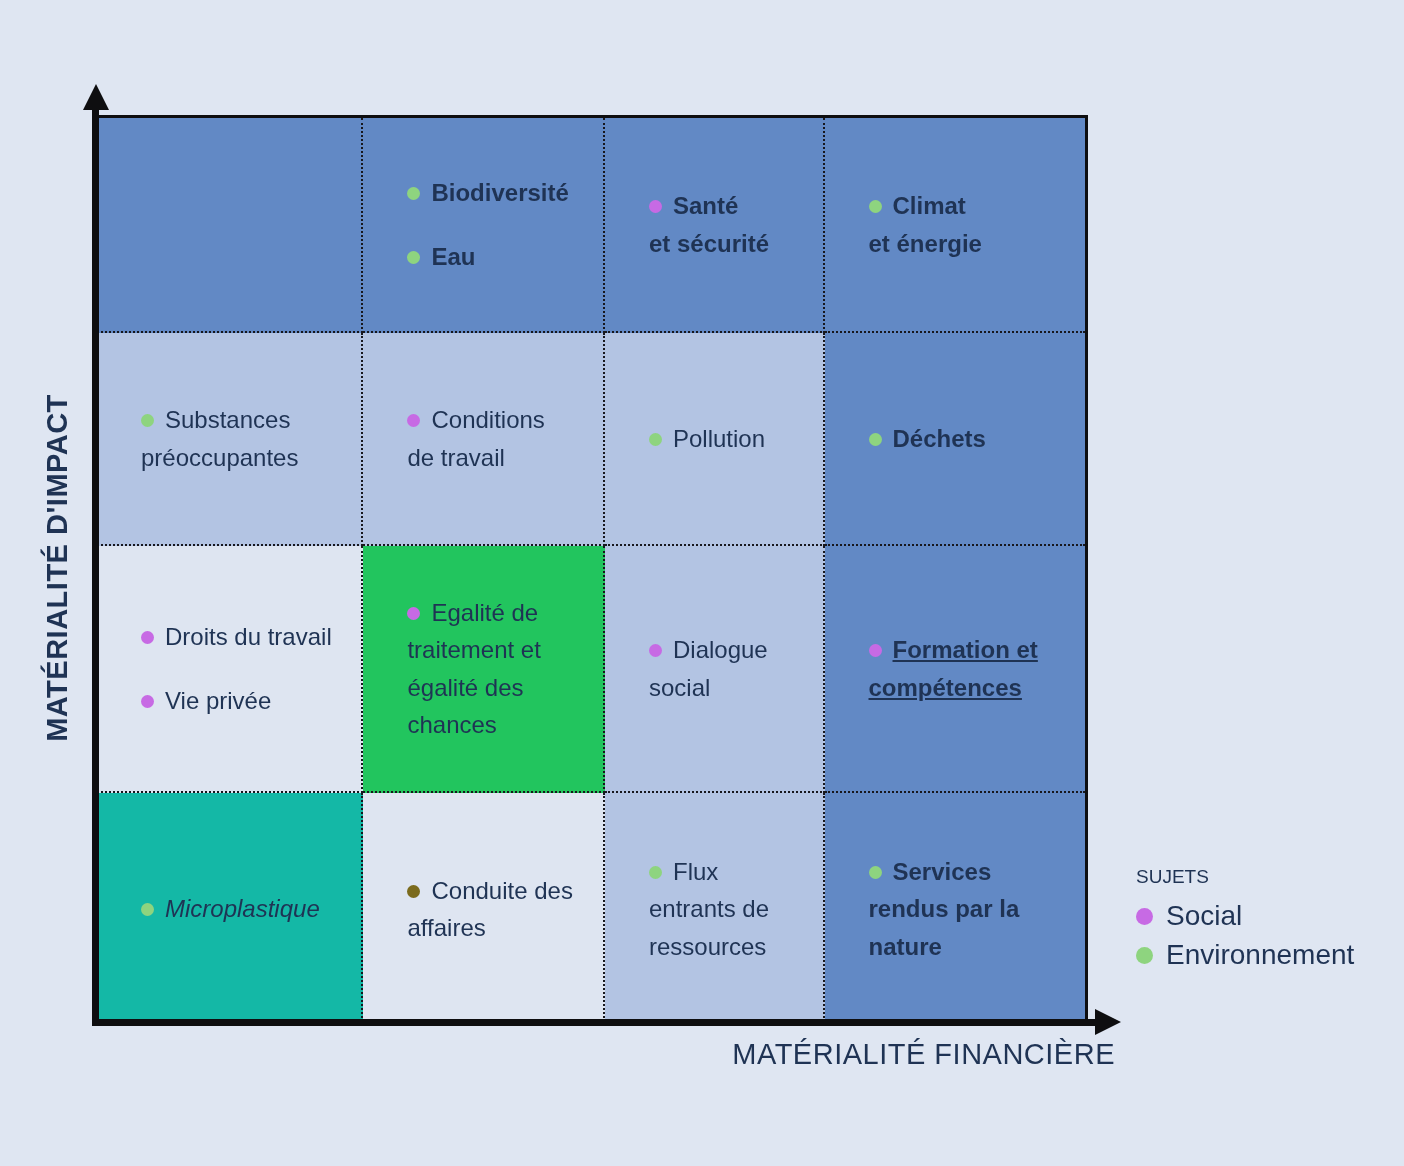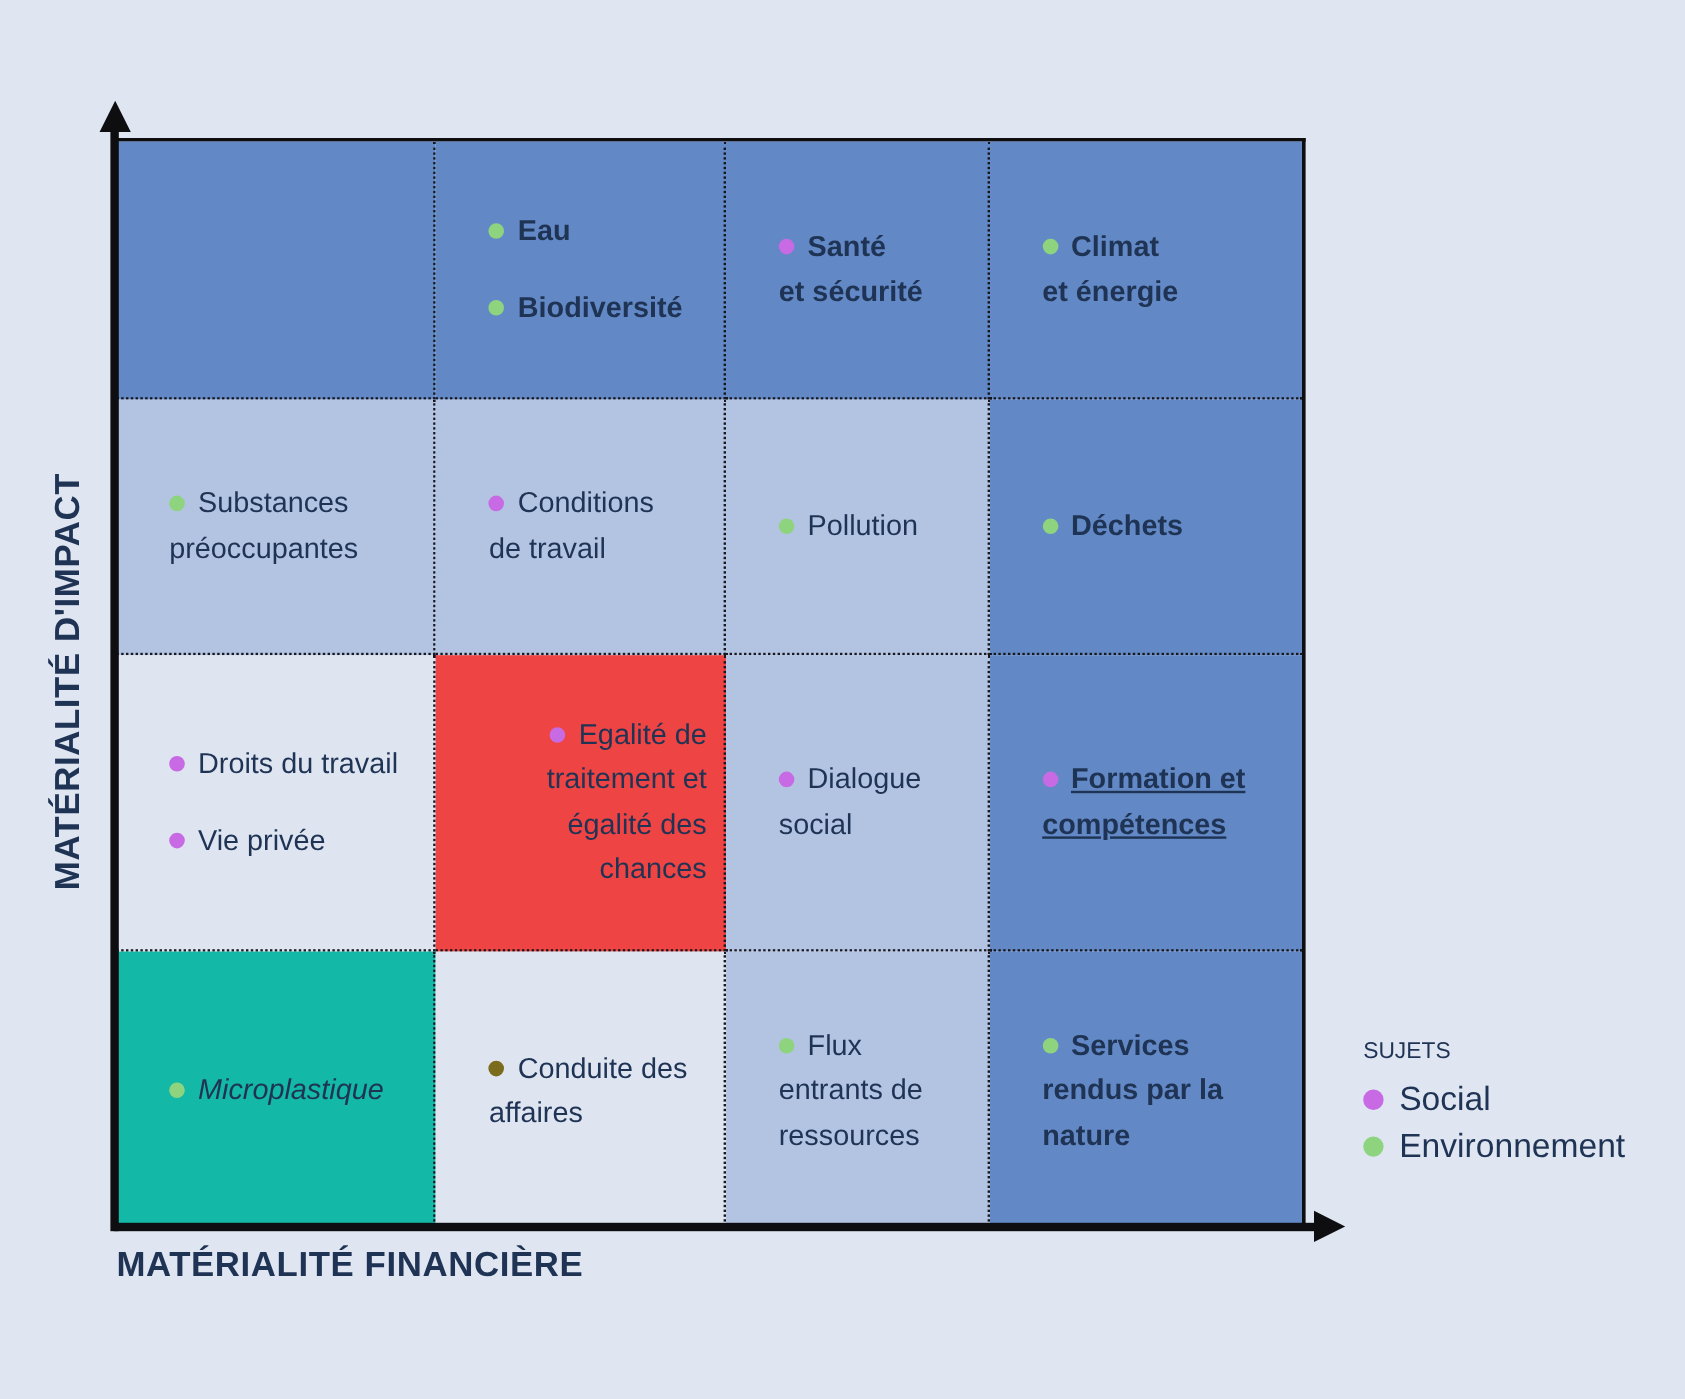--- a/index.html
+++ b/index.html
@@ -31,44 +31,44 @@
   }
   .yaxis-line{position:absolute;left:92px;top:105px;width:7px;height:921px;background:#0e0e10;}
   .yaxis-arrow{position:absolute;left:83px;top:84px;width:0;height:0;
     border-left:13px solid transparent;border-right:13px solid transparent;
     border-bottom:26px solid #0e0e10;}
   .xaxis-line{position:absolute;left:95px;top:1019px;width:1005px;height:7px;background:#0e0e10;}
   .xaxis-arrow{position:absolute;left:1095px;top:1009px;width:0;height:0;
     border-top:13px solid transparent;border-bottom:13px solid transparent;
     border-left:26px solid #0e0e10;}
   .xlabel{
-    position:absolute;left:97px;top:1038px;width:1018px;text-align:left;
-    font-size:29px;font-weight:700;letter-spacing:0.5px;
+    position:absolute;left:97px;top:1038px;width:1018px;text-align:right;
+    font-size:29px;font-weight:400;letter-spacing:0.5px;
   }
   .ylabel{
     position:absolute;left:57px;top:568px;transform:translate(-50%,-50%) rotate(-90deg);
     font-size:29px;font-weight:700;letter-spacing:0.5px;white-space:nowrap;
   }
   .legend{position:absolute;left:1136px;top:866px;}
   .legend-title{font-size:19px;margin-bottom:12px;}
   .legend-item{display:flex;align-items:center;gap:13px;font-size:28px;margin-top:7px;}
   .legend-item .dot{width:17px;height:17px;margin:0;top:0;flex:0 0 auto;}
 </style>
 </head>
 <body style="background: rgb(223, 230, 242);">
 
 <div class="ylabel">MATÉRIALITÉ D'IMPACT</div>
 
 <div class="plot">
 
   <div class="cell bb br" style="background: rgb(98, 137, 197);"></div>
 
   <div class="cell bb br" style="background: rgb(98, 137, 197);">
+    <div class="item bold"><span class="dot" style="background: rgb(142, 212, 127);"></span><span class="txt">Biodiversité</span></div>
     <div class="item bold"><span class="dot" style="background: rgb(142, 212, 127);"></span><span class="txt">Eau</span></div>
-    <div class="item bold"><span class="dot" style="background: rgb(142, 212, 127);"></span><span class="txt">Biodiversité</span></div>
   </div>
 
   <div class="cell bb br" style="background: rgb(98, 137, 197);">
     <div class="item bold"><span class="dot" style="background: rgb(199, 106, 228);"></span><span class="txt">Santé
 et sécurité</span></div>
   </div>
 
   <div class="cell bb" style="background: rgb(98, 137, 197);">
     <div class="item bold"><span class="dot" style="background: rgb(142, 212, 127);"></span><span class="txt">Climat
 et énergie</span></div>
@@ -90,21 +90,21 @@
 
   <div class="cell bb" style="background: rgb(98, 137, 197);">
     <div class="item bold"><span class="dot" style="background: rgb(142, 212, 127);"></span><span class="txt">Déchets</span></div>
   </div>
 
   <div class="cell bb br" style="background: rgb(222, 229, 241);">
     <div class="item"><span class="dot" style="background: rgb(199, 106, 228);"></span><span class="txt">Droits du travail</span></div>
     <div class="item"><span class="dot" style="background: rgb(199, 106, 228);"></span><span class="txt">Vie privée</span></div>
   </div>
 
-  <div class="cell bb br" style="background: #ef4444; text-align: right;">
+  <div class="cell bb br" style="background: #22c55e;">
     <div class="item"><span class="dot" style="background: rgb(199, 106, 228);"></span><span class="txt">Egalité de
 traitement et
 égalité des
 chances</span></div>
   </div>
 
   <div class="cell bb br" style="background: rgb(179, 196, 227);">
     <div class="item"><span class="dot" style="background: rgb(199, 106, 228);"></span><span class="txt">Dialogue
 social</span></div>
   </div>

